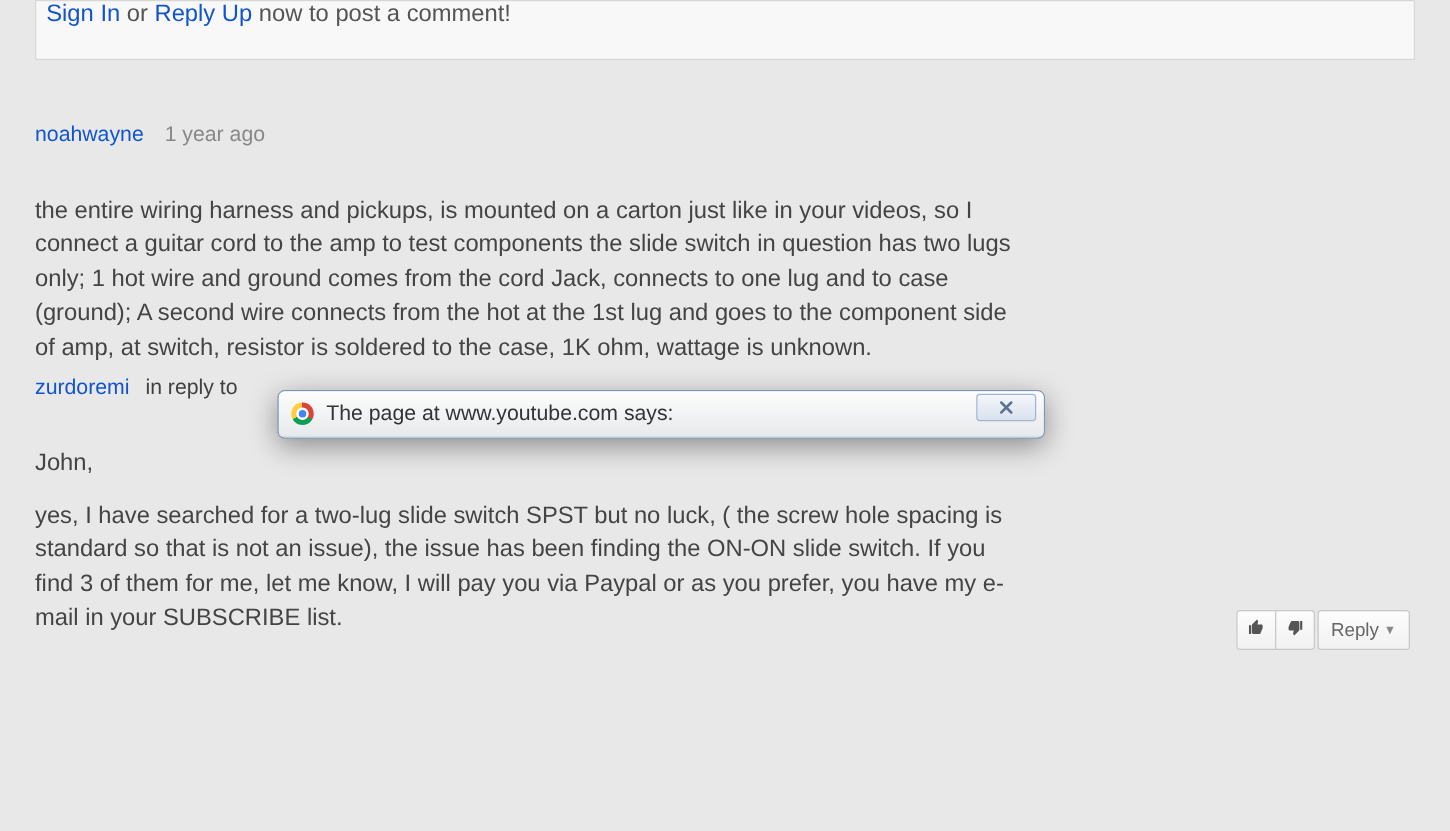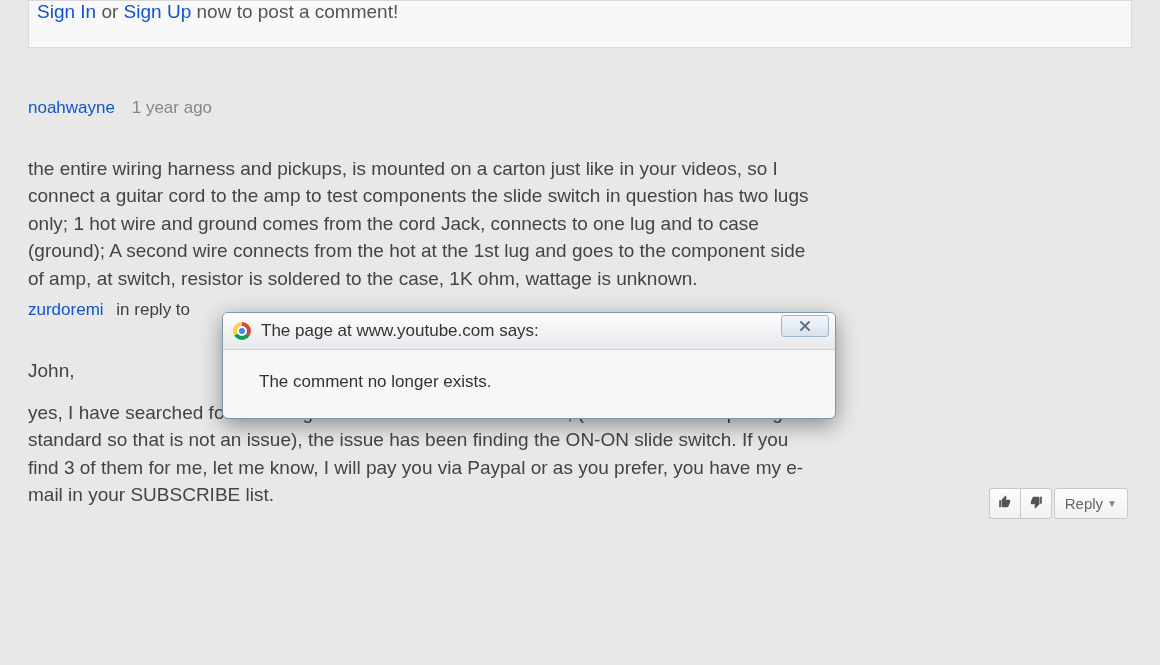--- a/index.html
+++ b/index.html
@@ -127,21 +127,21 @@
       box-shadow: 0 0 0 1px #9fd3ef inset;
       cursor: pointer;
     }
   </style>
 </head>
 <body>
 
 <div class="page">
 
   <div class="signin-box">
-    <a>Sign In</a><span> or </span><a>Sign Up</a><span> now to post a comment!</span>
+    <a>Sign In</a><span> or </span><a>Reply Up</a><span> now to post a comment!</span>
   </div>
 
   <div class="comment">
     <div class="meta">
       <span class="author">noahwayne</span>
       <span class="time">1 year ago</span>
     </div>
   </div>
 
   <div class="comment" style="max-width: 790px;">
@@ -185,14 +185,13 @@
 <div class="dialog">
   <div class="dialog-titlebar">
     <span class="chrome-favicon"></span>
     <span>The page at www.youtube.com says:</span>
     <div class="dialog-close">
       <svg width="14" height="12" viewBox="0 0 14 12">
         <path d="M3 2 L11 10 M11 2 L3 10" stroke="#5b7490" stroke-width="2" fill="none" stroke-linecap="round"></path>
       </svg>
     </div>
   </div>
-  <div class="dialog-body">The comment no longer exists.</div>
 </div>
 
 </body></html>

